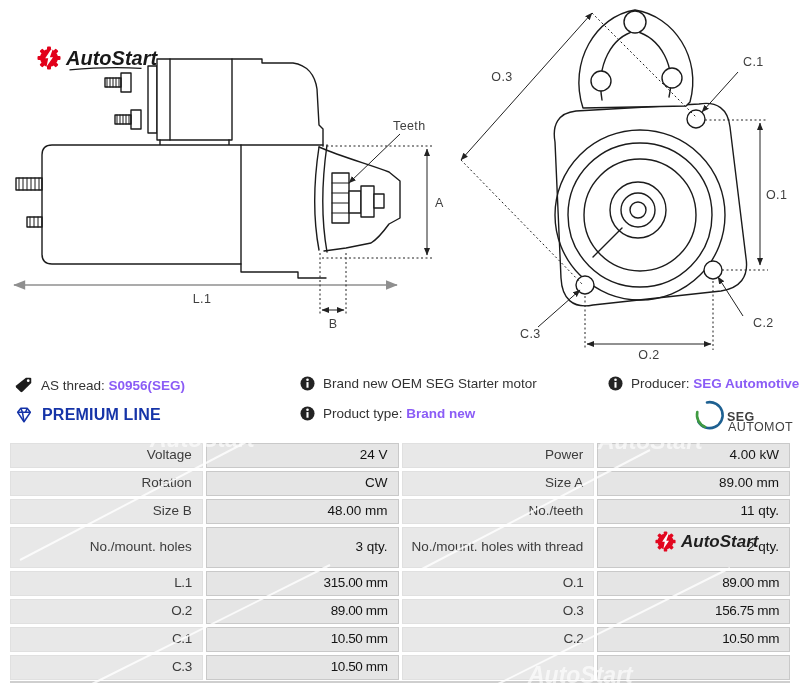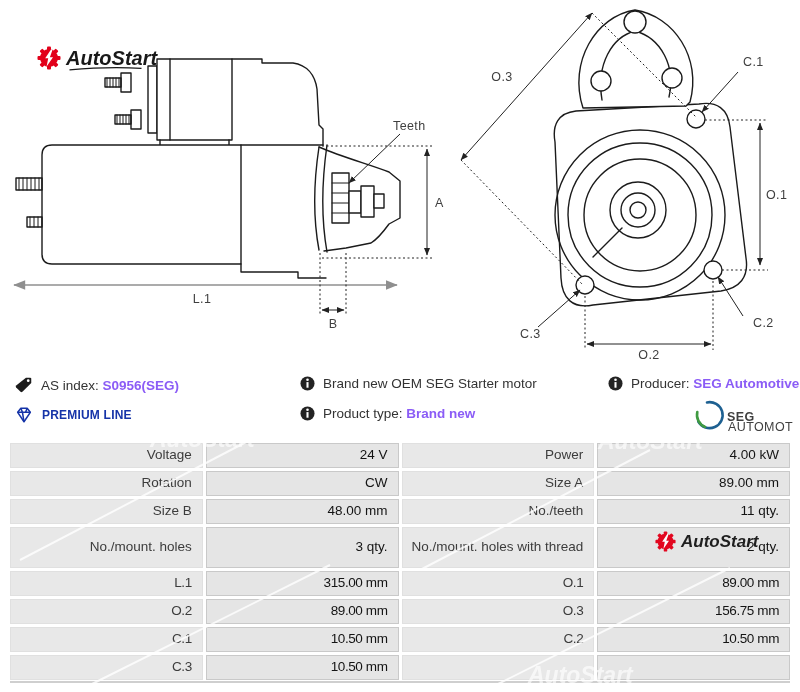--- a/index.html
+++ b/index.html
@@ -12,21 +12,21 @@
   .logo{position:absolute;display:flex;align-items:center;gap:5px;}
   .logo-main{left:37px;top:46px;}
   .logo-text{font-style:italic;font-weight:bold;font-size:20px;color:#191919;letter-spacing:0;position:relative;}
   .logo-text .swoosh{position:absolute;left:2px;right:-4px;bottom:-1px;height:6px;}
   
   .svgwrap{position:absolute;}
   svg text{font-family:"Liberation Sans",sans-serif;font-size:12.5px;fill:#3f3f3f;letter-spacing:.4px;}
   
   .info-item{position:absolute;display:flex;align-items:center;gap:8px;font-size:13.5px;color:#333;white-space:nowrap;}
   .info-item b{color:#8b5cf6;}
-  .premium{font-weight:bold;font-size:12px;letter-spacing:.2px;}
+  .premium{font-weight:bold;font-size:16px;letter-spacing:.2px;}
   
   .spec-table{
     position:absolute;left:10px;top:443px;width:780px;
     display:grid;grid-template-columns:repeat(4,1fr);
     grid-template-rows:25px 25px 25px 41px 25px 25px 25px 25px;
     gap:3px;border-bottom:2px solid #cfcfcf;padding-bottom:1px;
   }
   .cell{display:flex;align-items:center;justify-content:flex-end;text-align:right;
         padding-right:10px;padding-left:6px;font-size:13.5px;line-height:1.25;}
   .lbl{background:#e8e8e8;color:#3c3c3c;border:1px solid #e0e0e0;}
@@ -191,21 +191,21 @@
   <text x="70" y="338">C.3</text>
   <text x="199" y="359" text-anchor="middle">O.2</text>
 </svg>
 </div>
 
 <div class="info-item" style="left:14px;top:376px;">
   <svg width="19" height="19" viewBox="0 0 21 21">
     <path d="M13.2,1.8 h4.6 a1.3,1.3 0 0 1 1.3,1.3 v4.6 l-9.8,9.8 a1.5,1.5 0 0 1 -2.1,0 L2.4,12.7 a1.5,1.5 0 0 1 0,-2.1 Z" fill="#1c1c1c"></path>
     <circle cx="15.7" cy="5.2" r="1.5" fill="#fff"></circle>
   </svg>
-  <span><span>AS index:</span>
+  <span><span>AS thread:</span>
   <b>S0956(SEG)</b></span>
 </div>
 
 <div class="info-item" style="left:300px;top:376px;">
   <svg width="15" height="15" viewBox="0 0 16 16">
     <circle cx="8" cy="8" r="7.5" fill="#232323"></circle>
     <rect x="6.9" y="6.5" width="2.2" height="6" fill="#fff"></rect>
     <circle cx="8" cy="4" r="1.4" fill="#fff"></circle>
   </svg>
   <span>Brand new OEM SEG Starter motor</span>

